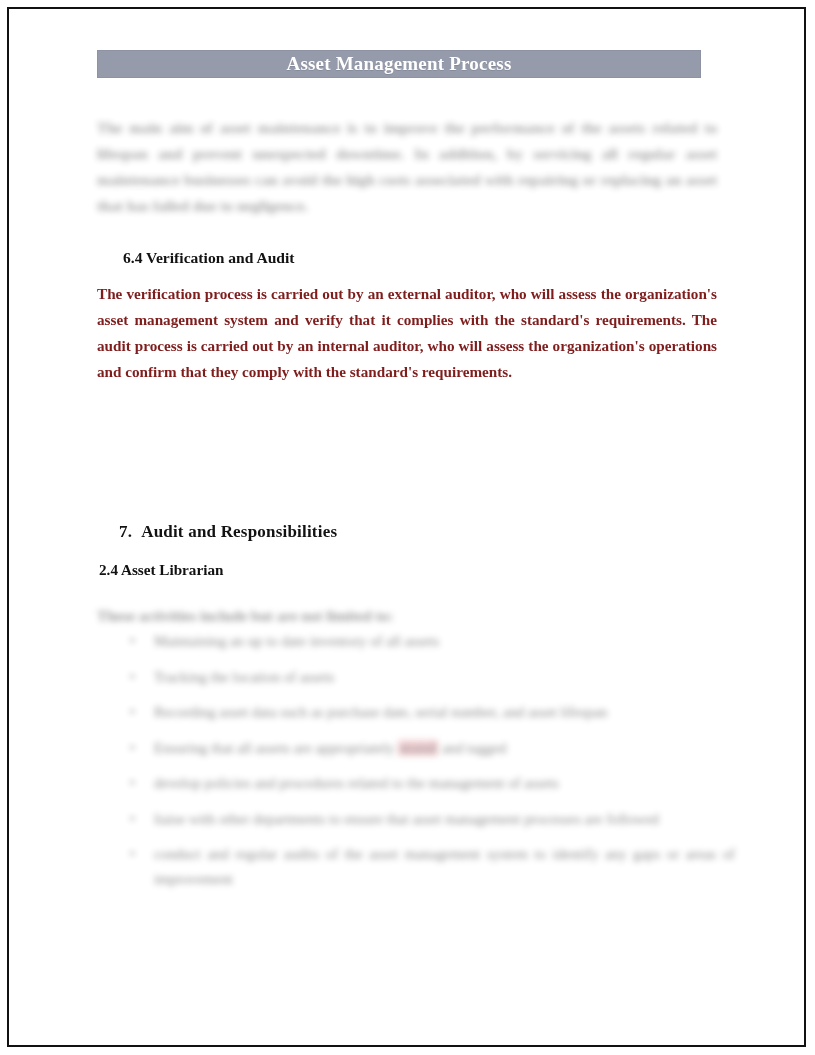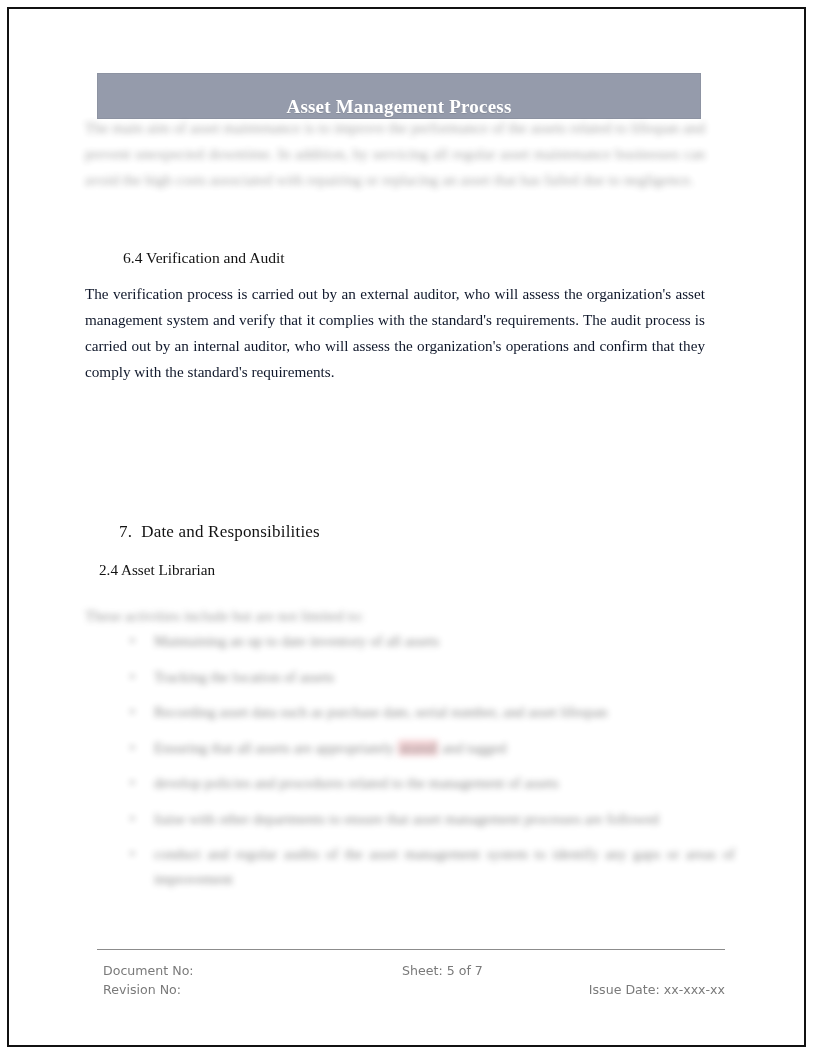--- a/index.html
+++ b/index.html
@@ -35,66 +35,66 @@
     background: #ffffff;
     overflow: hidden;
   }
 
   
   #title-banner {
     position: absolute;
     left: 88px;
     top: 41px;
     width: 604px;
-    height: 46px;
+    height: 28px;
     background: #959bab;
     border: 1px solid #8d93a2;
     box-sizing: border-box;
     display: flex;
-    align-items: flex-end;
+    align-items: center;
     justify-content: center;
-    margin-top: 23px;
   }
   #title-banner .title-text {
     color: #ffffff;
     font-size: 19px;
     font-weight: bold;
     letter-spacing: 0.2px;
     text-shadow: 0 1px 0 rgba(0,0,0,0.10);
   }
 
   
   .doc-para {
     position: absolute;
-    left: 76px;
+    left: 88px;
     width: 620px;
     font-size: 15.2px;
     line-height: 26px;
-    color: #0f172a;
+    color: #7f1d1d;
     text-align: justify;
     text-justify: inter-word;
+    font-weight: bold;
   }
   .doc-para.plain-left { text-align: left; }
 
   
   .redacted {
     filter: blur(3.1px);
     opacity: 0.52;
     color: #3a3a3a;
     user-select: none;
   }
   .redacted-strong {
     filter: blur(3.4px);
     opacity: 0.46;
   }
 
   
   .heading-sub {
     position: absolute;
-    font-weight: normal;
+    font-weight: bold;
     color: #121212;
   }
   #heading-64 {
     left: 114px;
     top: 240px;
     font-size: 15.6px;
   }
   #heading-7 {
     left: 110px;
     top: 513px;
@@ -180,43 +180,32 @@
     </div>
 
     <div class="doc-para redacted redacted-strong" style="top:106px;">The main aim of asset maintenance is to improve the performance of the assets related to lifespan and prevent unexpected downtime. In addition, by servicing all regular asset maintenance businesses can avoid the high costs associated with repairing or replacing an asset that has failed due to negligence.</div>
 
     <div class="heading-sub" id="heading-64">6.4 Verification and Audit</div>
 
     <div class="doc-para" style="top:272px;">The verification process is carried out by an external auditor, who will assess the organization's asset management system and verify that it complies with the standard's requirements. The audit process is carried out by an internal auditor, who will assess the organization's operations and confirm that they comply with the standard's requirements.</div>
 
 
     <div class="heading-sub" id="heading-7">
-      <span class="num">7.</span><span>Date and Responsibilities</span>
+      <span class="num">7.</span><span>Audit and Responsibilities</span>
     </div>
 
     <div class="heading-sub" id="heading-51">2.4 Asset Librarian</div>
 
     <div class="doc-para plain-left redacted" id="list-intro">These activities include but are not limited to:</div>
 
     <ul id="bullet-list" class="redacted">
         <li><span>Maintaining an up to date inventory of all assets</span></li>
         <li><span>Tracking the location of assets</span></li>
         <li><span>Recording asset data such as purchase date, serial number, and asset lifespan</span></li>
         <li><span>Ensuring that all assets are appropriately </span><span class="hl-red">stored</span><span> and tagged</span></li>
         <li><span>develop policies and procedures related to the management of assets</span></li>
         <li><span>liaise with other departments to ensure that asset management processes are followed</span></li>
         <li><span>conduct and regular audits of the asset management system to identify any gaps or areas of improvement</span></li>
       </ul>
 
-    <div id="footer">
-      <div id="footer-rule"></div>
-      <div class="footer-row">
-        <span class="f-left">Document No:</span>
-        <span class="f-mid">Sheet: 5 of 7</span>
-      </div>
-      <div class="footer-row">
-        <span class="f-left">Revision No:</span>
-        <span class="f-right">Issue Date: xx-xxx-xx</span>
-      </div>
-    </div>
 
   </div>
 </div>
 
 </body></html>

